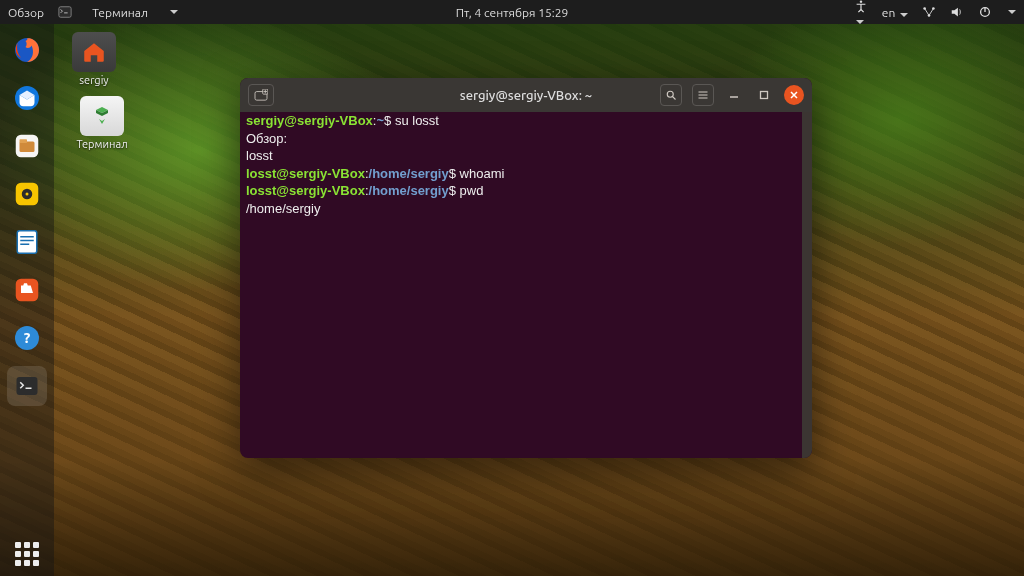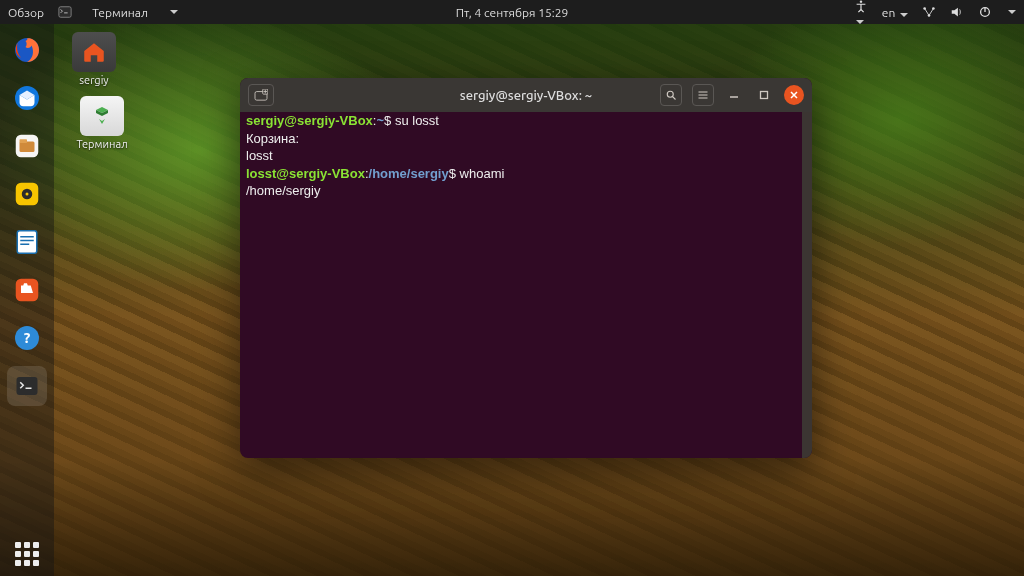--- a/index.html
+++ b/index.html
@@ -282,18 +282,19 @@
         </div>
       <div class="win-btn close">
           <svg viewBox="0 0 10 10">
             <path d="M2 2l6 6M8 2l-6 6" stroke="#fff" stroke-width="1.5"></path>
           </svg>
         </div>
     </div>
   </div>
   <div class="term-body">
     <div class="line"><span class="p-green">sergiy@sergiy-VBox</span><span>:</span><span class="p-blue">~</span><span>$ </span><span>su losst</span></div>
-    <div class="line">Корзина:</div>
+    <div class="line">Обзор:</div>
     <div class="line">losst</div>
     <div class="line"><span class="p-green">losst@sergiy-VBox</span><span>:</span><span class="p-blue">/home/sergiy</span><span>$ </span><span>whoami</span></div>
+    <div class="line"><span class="p-green">losst@sergiy-VBox</span><span>:</span><span class="p-blue">/home/sergiy</span><span>$ </span><span>pwd</span></div>
     <div class="line">/home/sergiy</div>
   </div>
 </div>
 
 </body></html>

